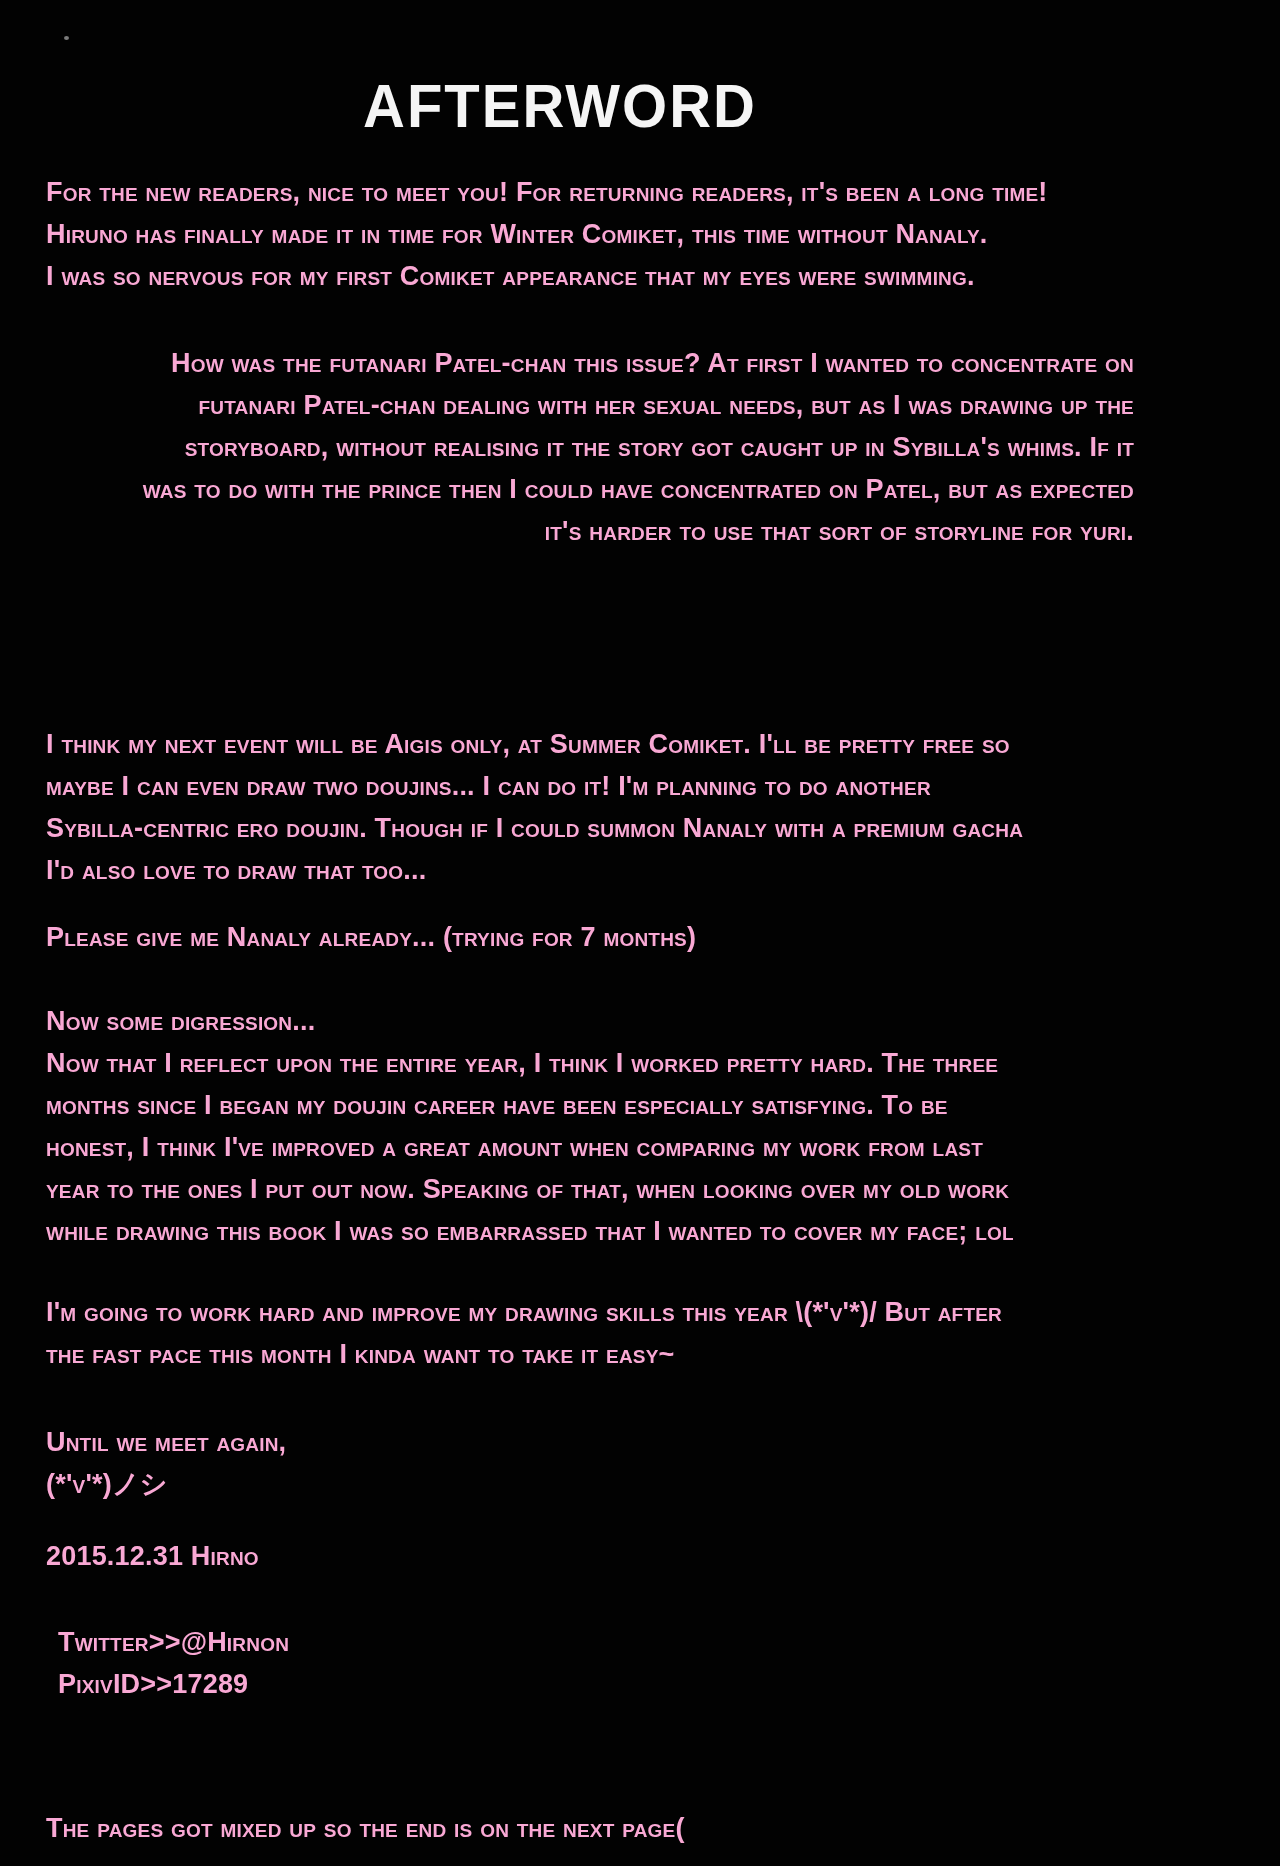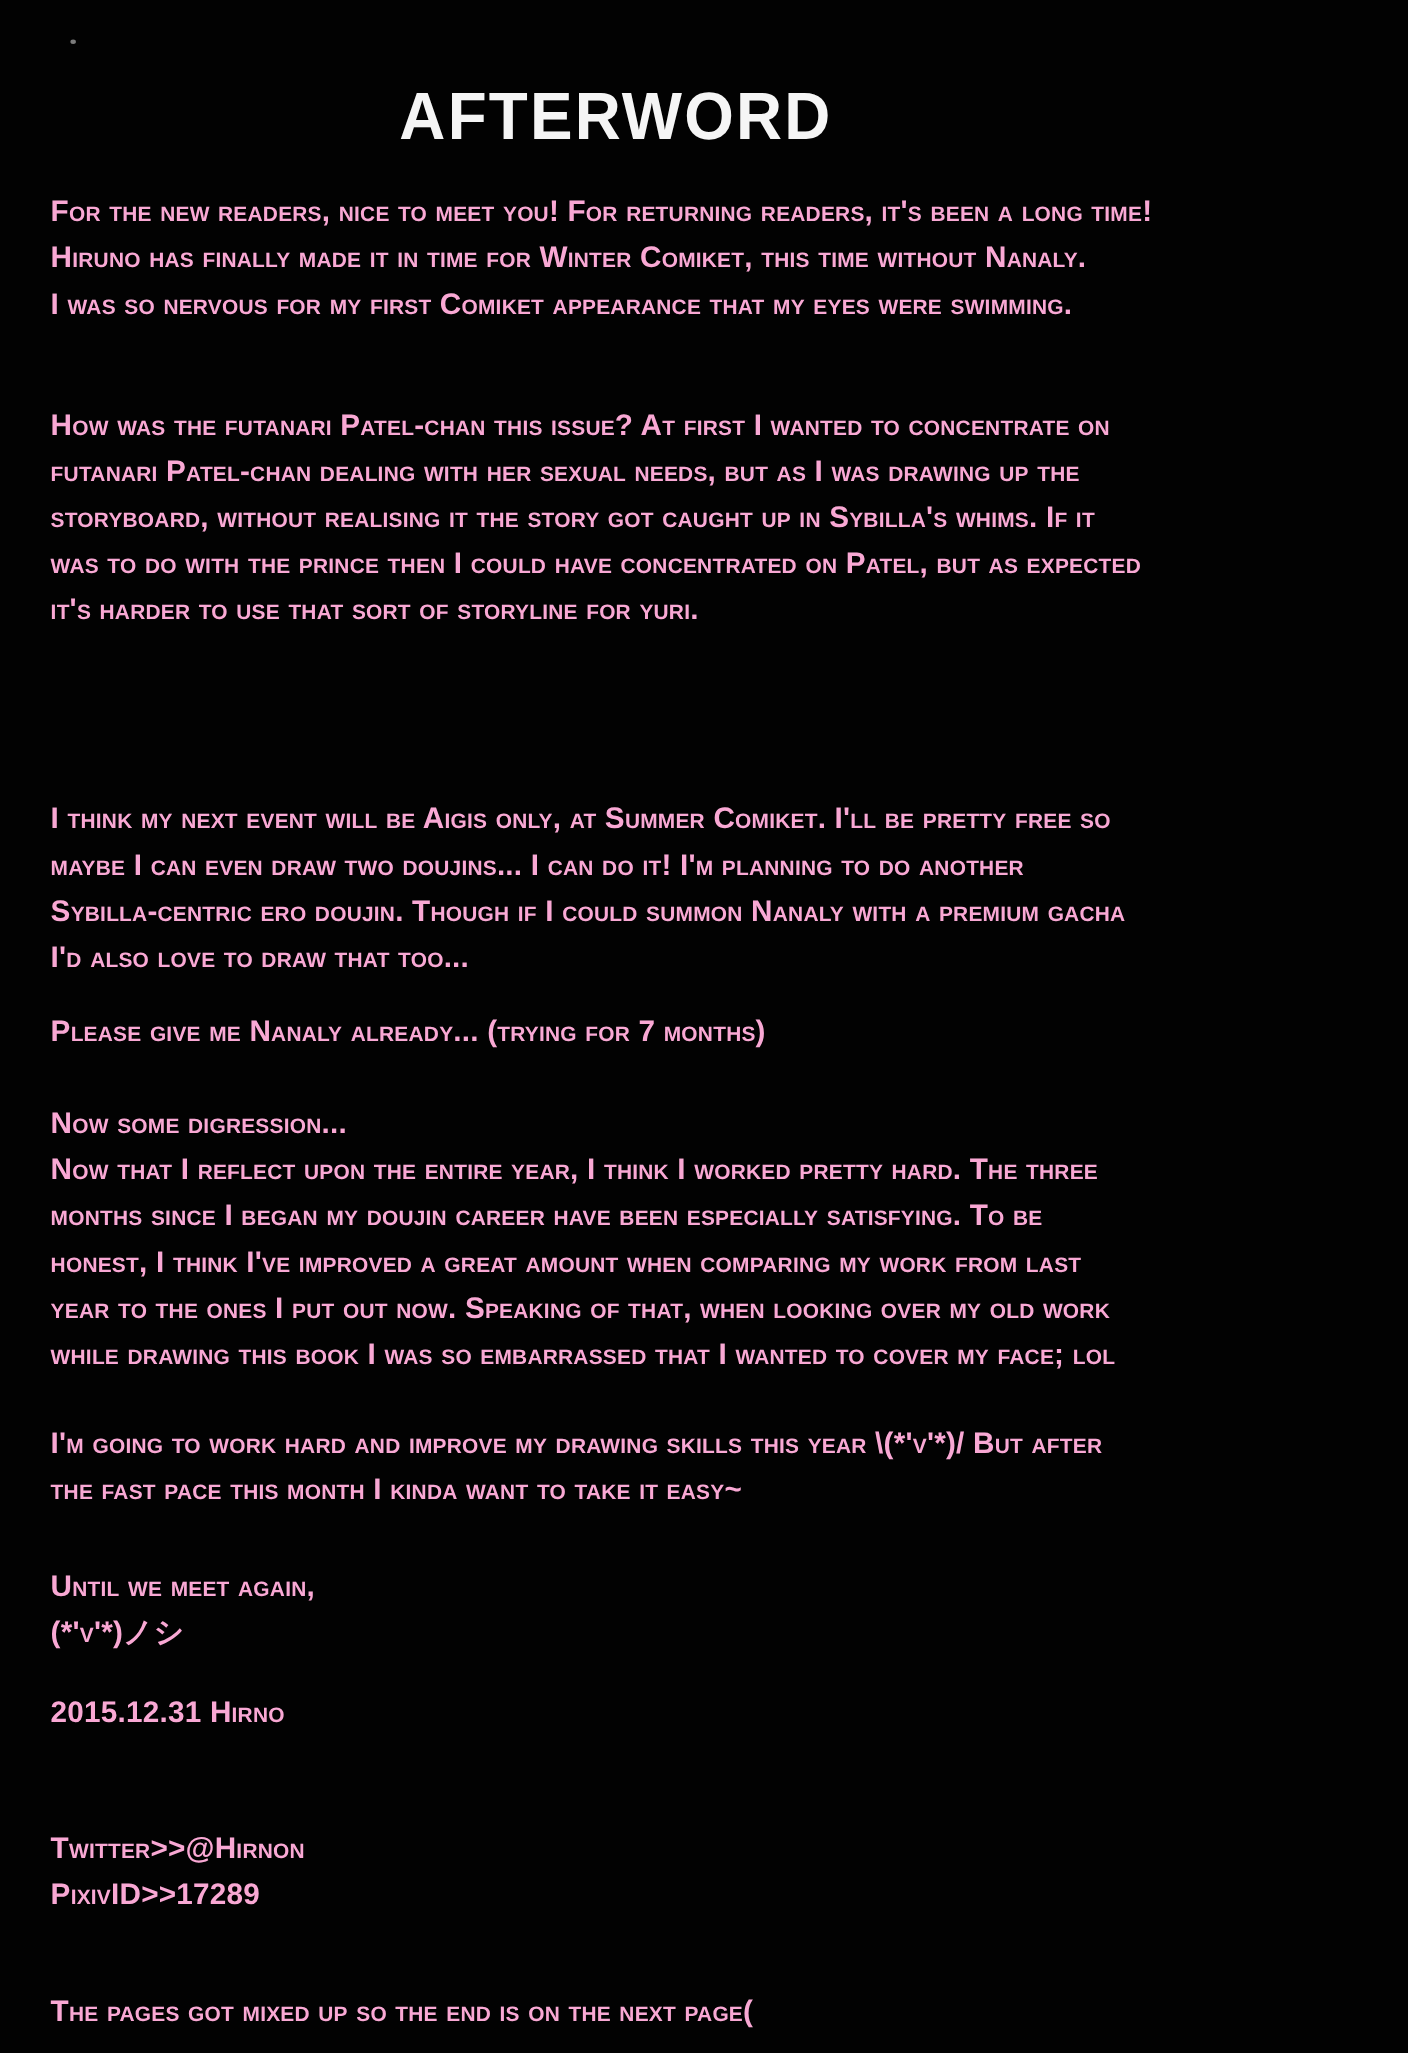--- a/index.html
+++ b/index.html
@@ -50,29 +50,29 @@
     width: 1088px;
     font-size: 27px;
     line-height: 42px;
     font-weight: bold;
     font-variant: small-caps;
     letter-spacing: .2px;
     white-space: pre-line;
     color: #f9a8d4;
   }
   .p1  { top: 144px; }
-  .p2  { top: 338px; }
+  .p2  { top: 315px; text-align: right; }
   .p3  { top: 569px; }
   .p4  { top: 696px; }
   .p5  { top: 889px; }
   .p6  { top: 973px; }
   .p7  { top: 1264px; }
   .p8  { top: 1394px; }
   .p9  { top: 1511px; margin-top: 24px; }
-  .p10 { top: 1632px; }
+  .p10 { top: 1594px; margin-left: 12px; }
   .p11 { top: 1780px; }
 </style>
 </head>
 <body>
 
 <div class="page">
   <div class="speck"></div>
 
   <h1 class="title">AFTERWORD</h1>
 

